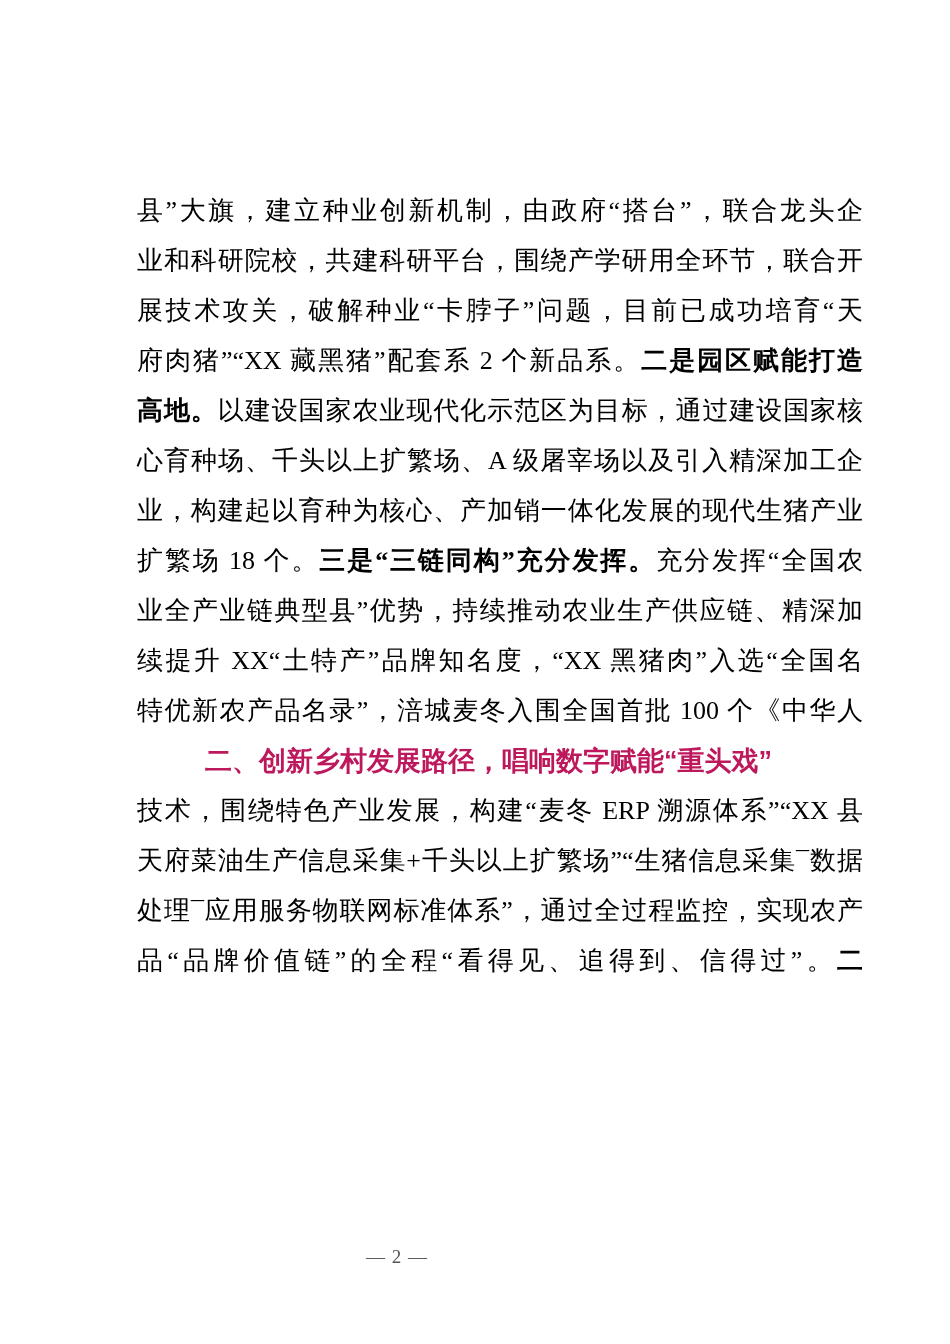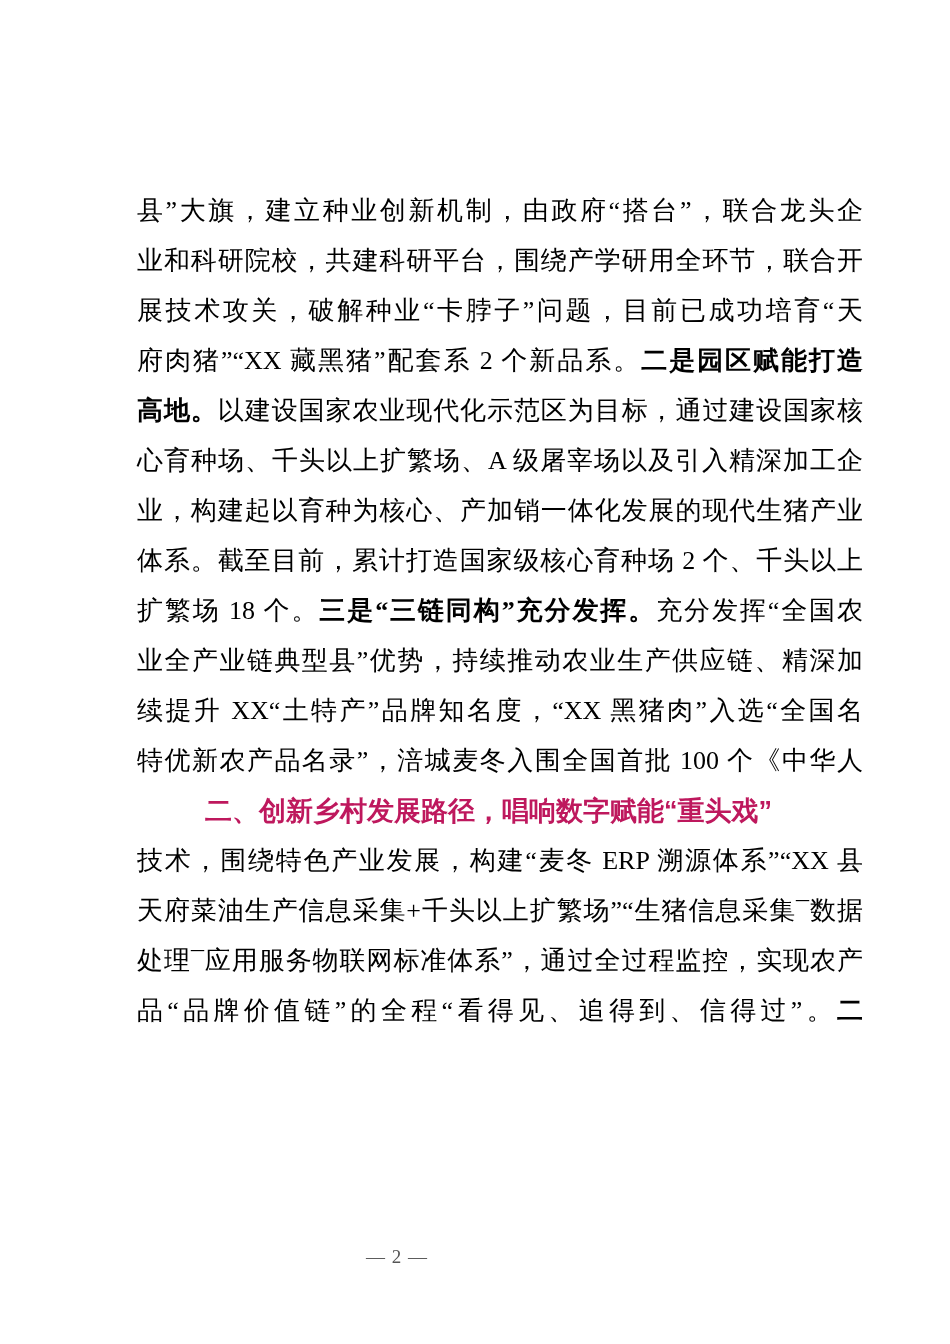--- a/index.html
+++ b/index.html
@@ -61,21 +61,20 @@
 
 <div class="page">
   <div class="textblock">
       <div class="line justify"><span>县”大旗，建立种业创新机制，由政府“搭台”，联合龙头企</span></div>
       <div class="line justify"><span>业和科研院校，共建科研平台，围绕产学研用全环节，联合开</span></div>
       <div class="line justify"><span>展技术攻关，破解种业“卡脖子”问题，目前已成功培育“天</span></div>
       <div class="line justify"><span>府肉猪”“XX 藏黑猪”配套系 2 个新品系。</span><span class="b">二是园区赋能打造</span></div>
       <div class="line justify"><span class="b">高地。</span><span>以建设国家农业现代化示范区为目标，通过建设国家核</span></div>
       <div class="line justify"><span>心育种场、千头以上扩繁场、A 级屠宰场以及引入精深加工企</span></div>
       <div class="line justify"><span>业，构建起以育种为核心、产加销一体化发展的现代生猪产业</span></div>
-      <div class="line justify"><span>体系。截至目前，累计打造国家级核心育种场 2 个、千头以上</span></div>
       <div class="line justify"><span>扩繁场 18 个。</span><span class="b">三是“三链同构”充分发挥。</span><span>充分发挥“全国农</span></div>
       <div class="line justify"><span>业全产业链典型县”优势，持续推动农业生产供应链、精深加</span></div>
       <div class="line justify"><span>续提升 XX“土特产”品牌知名度，“XX 黑猪肉”入选“全国名</span></div>
       <div class="line justify"><span>特优新农产品名录”，涪城麦冬入围全国首批 100 个《中华人</span></div>
       <div class="line heading" style="text-indent: 68px;"><span class="b">二、创新乡村发展路径，唱响数字赋能“重头戏”</span></div>
       <div class="line justify"><span>技术，围绕特色产业发展，构建“麦冬 ERP 溯源体系”“XX 县</span></div>
       <div class="line justify"><span>天府菜油生产信息采集+千头以上扩繁场”“生猪信息采集¯数据</span></div>
       <div class="line justify"><span>处理¯应用服务物联网标准体系”，通过全过程监控，实现农产</span></div>
       <div class="line justify"><span>品“品牌价值链”的全程“看得见、追得到、信得过”。</span><span class="b">二</span></div>
     </div>

